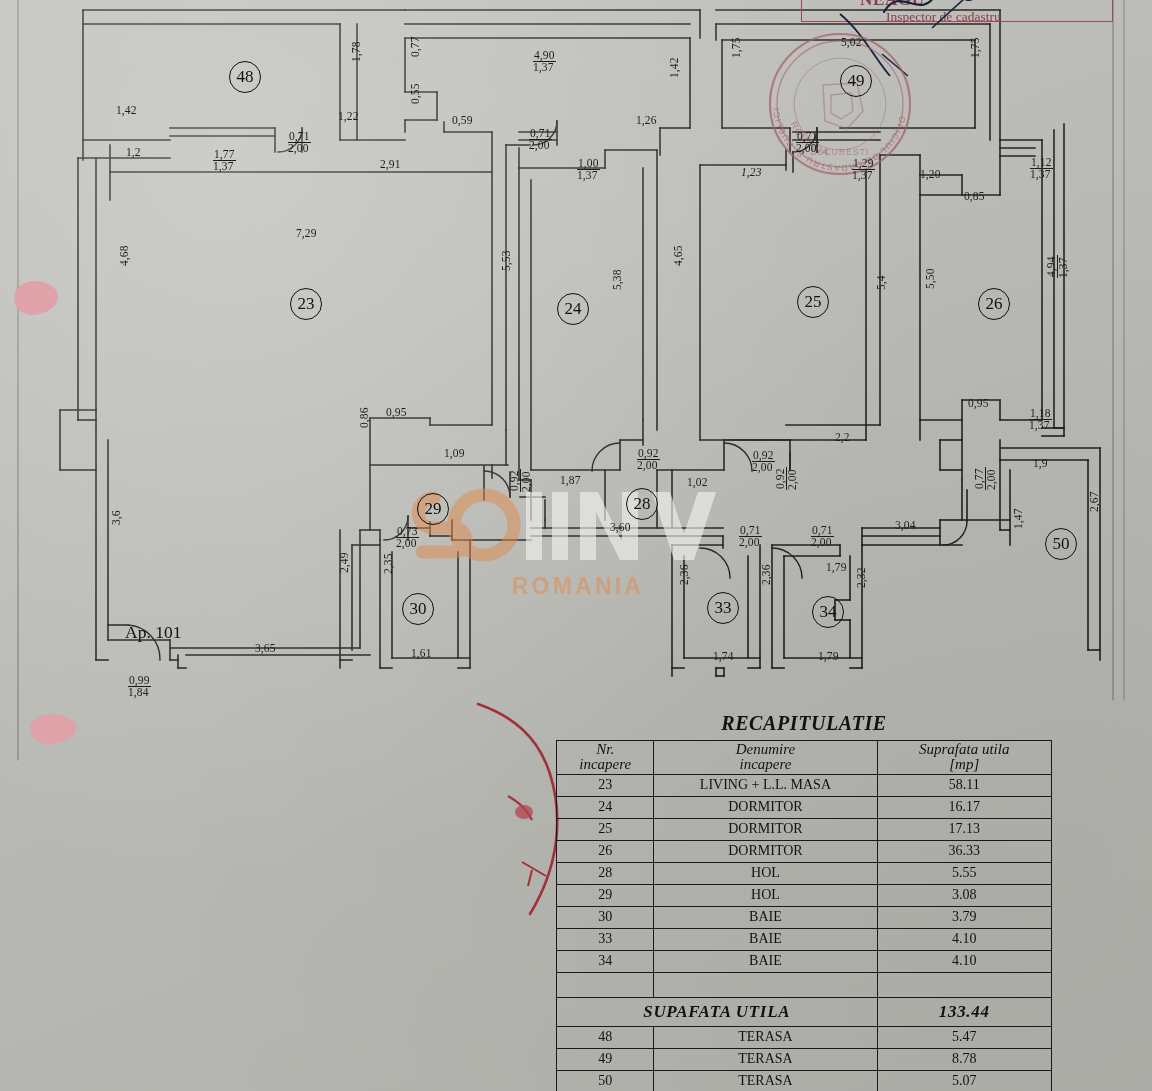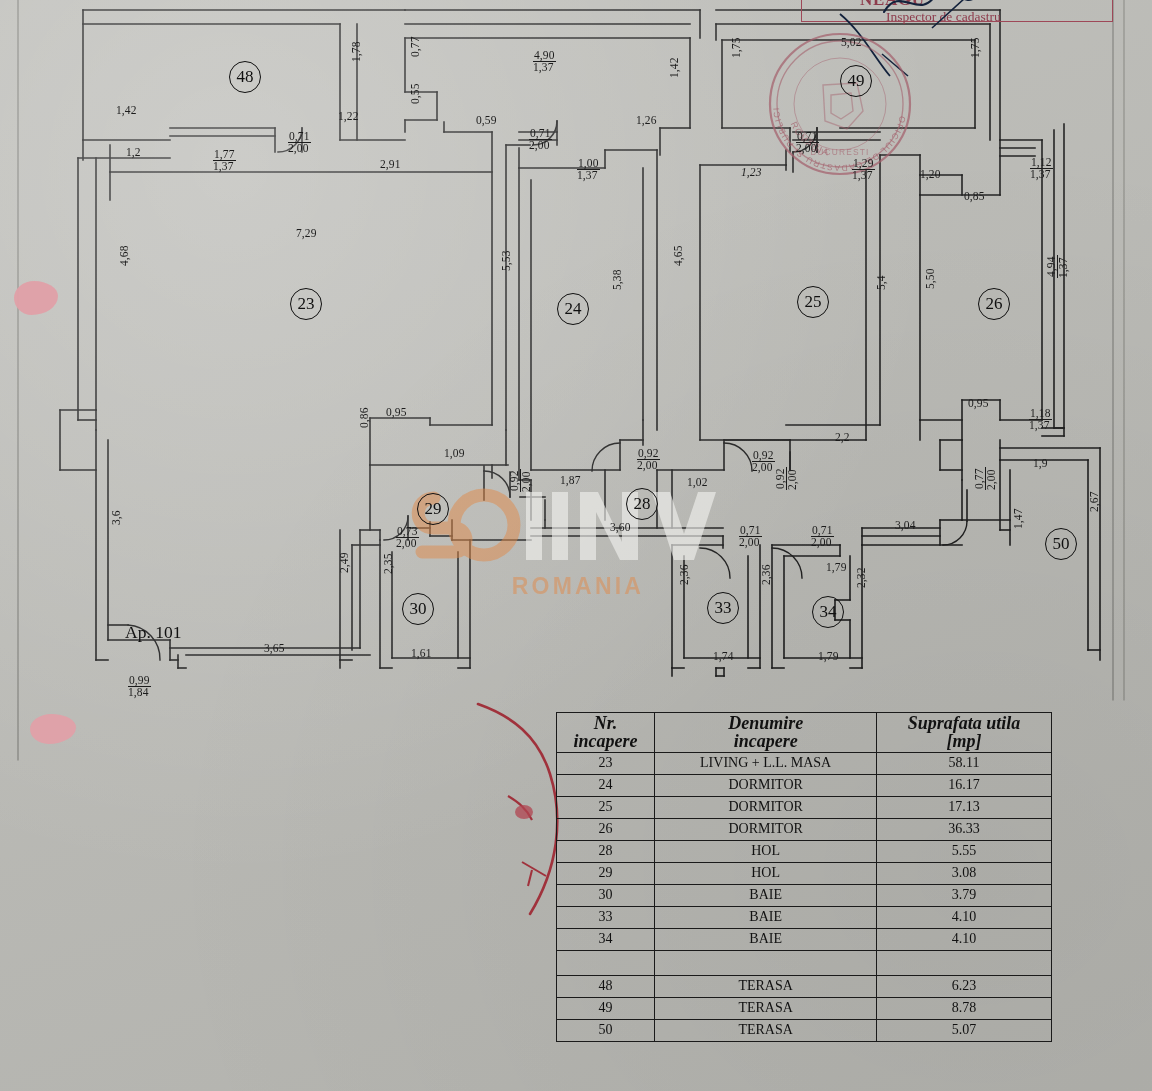--- a/index.html
+++ b/index.html
@@ -87,21 +87,21 @@
   .recap{position:absolute;left:556px;top:712px;width:496px;}
   .recap-title{
     text-align:center;font-style:italic;font-weight:700;font-size:20px;
     color:#111;letter-spacing:.03em;margin-bottom:5px;
   }
   table.tbl{border-collapse:collapse;width:496px;font-size:14px;color:#111;}
   table.tbl td,table.tbl th{
     border:1.3px solid #1a1a1a;padding:1px 4px;text-align:center;
     font-family:"Liberation Serif", serif;height:19px;
   }
-  table.tbl th{font-style:italic;font-weight:700;font-size:18px;line-height:1.02;}
+  table.tbl th{font-style:italic;font-weight:400;font-size:15px;line-height:1.02;}
   .c-nr{width:92px;}
   .c-den{width:228px;}
   .c-sup{width:176px;}
   th.c-nr,th.c-den,th.c-sup{height:34px;}
   td.nr{text-align:left;padding-left:14px;}
   tr.blank td{height:22px;}
   tr.total td{
     font-style:italic;font-weight:700;font-size:17px;letter-spacing:.04em;height:26px;
   }
   .penmark{position:absolute;pointer-events:none;}
@@ -431,21 +431,21 @@
       <div class="rn" style="left: 812px; top: 596px;">34</div>
       <div class="rn" style="left: 1045px; top: 528px;">50</div>
     </div>
 
   <div id="dims-layer">
       <div class="dim" style="left: 116px; top: 104px;">1,42</div>
       <div class="dim v" style="left: 350px; top: 62px;">1,78</div>
       <div class="dim" style="left: 338px; top: 110px;">1,22</div>
       <div class="dim v" style="left: 409px; top: 57px;">0,77</div>
       <div class="dim v" style="left: 409px; top: 104px;">0,55</div>
-      <div class="dim" style="left: 452px; top: 114px; margin-left: 24px;">0,59</div>
+      <div class="dim" style="left: 452px; top: 114px;">0,59</div>
       <div class="dim v" style="left: 668px; top: 78px;">1,42</div>
       <div class="dim" style="left: 636px; top: 114px;">1,26</div>
       <div class="dim v" style="left: 730px; top: 58px;">1,75</div>
       <div class="dim" style="left: 841px; top: 36px;">5,02</div>
       <div class="dim v" style="left: 969px; top: 58px;">1,75</div>
       <div class="dim" style="left: 126px; top: 146px;">1,2</div>
       <div class="dim" style="left: 380px; top: 158px;">2,91</div>
       <div class="dim" style="left: 741px; top: 166px; font-style: italic;">1,23</div>
       <div class="dim" style="left: 920px; top: 168px;">1,20</div>
       <div class="dim" style="left: 964px; top: 190px;">0,85</div>
@@ -468,21 +468,21 @@
       <div class="dim" style="left: 610px; top: 521px;">3,60</div>
       <div class="dim v" style="left: 1088px; top: 512px;">2,67</div>
       <div class="dim v" style="left: 1012px; top: 529px;">1,47</div>
       <div class="dim v" style="left: 110px; top: 525px;">3,6</div>
       <div class="dim v" style="left: 338px; top: 573px;">2,49</div>
       <div class="dim v" style="left: 382px; top: 574px;">2,35</div>
       <div class="dim" style="left: 826px; top: 561px;">1,79</div>
       <div class="dim v" style="left: 678px; top: 585px;">2,36</div>
       <div class="dim v" style="left: 760px; top: 585px;">2,36</div>
       <div class="dim v" style="left: 855px; top: 588px;">2,32</div>
-      <div class="dim" style="left: 255px; top: 642px; margin-left: 9px;">3,65</div>
+      <div class="dim" style="left: 255px; top: 642px;">3,65</div>
       <div class="dim" style="left: 411px; top: 647px;">1,61</div>
       <div class="dim" style="left: 713px; top: 650px;">1,74</div>
       <div class="dim" style="left: 818px; top: 650px;">1,79</div>
     </div>
 
   <div id="open-layer">
       <div class="dim frac" style="left: 288px; top: 131px;">
         <span class="top">0,71</span>
         <span>2,00</span>
       </div>
@@ -556,20 +556,21 @@
       </div>
       <div class="dim frac" style="left: 128px; top: 675px;">
         <span class="top">0,99</span>
         <span>1,84</span>
       </div>
     </div>
 
   <div class="aplbl">Ap. 101</div>
 
   <div class="recap">
+    <div class="recap-title">RECAPITULATIE</div>
     <table class="tbl">
       <thead>
         <tr>
           <th class="c-nr">
             <div>Nr.</div>
             <div>incapere</div>
           </th>
           <th class="c-den">
             <div>Denumire</div>
             <div>incapere</div>
@@ -624,24 +625,28 @@
           <tr>
             <td class="c-nr nr">34</td>
             <td class="c-den">BAIE</td>
             <td class="c-sup">4.10</td>
           </tr>
           <tr class="blank">
             <td class="c-nr nr"></td>
             <td class="c-den"></td>
             <td class="c-sup"></td>
           </tr>
+          <tr class="total">
+            <td colspan="2">SUPAFATA  UTILA</td>
+            <td>133.44</td>
+          </tr>
           <tr>
             <td class="c-nr nr">48</td>
             <td class="c-den">TERASA</td>
-            <td class="c-sup">6.23</td>
+            <td class="c-sup">5.47</td>
           </tr>
           <tr>
             <td class="c-nr nr">49</td>
             <td class="c-den">TERASA</td>
             <td class="c-sup">8.78</td>
           </tr>
           <tr>
             <td class="c-nr nr">50</td>
             <td class="c-den">TERASA</td>
             <td class="c-sup">5.07</td>

